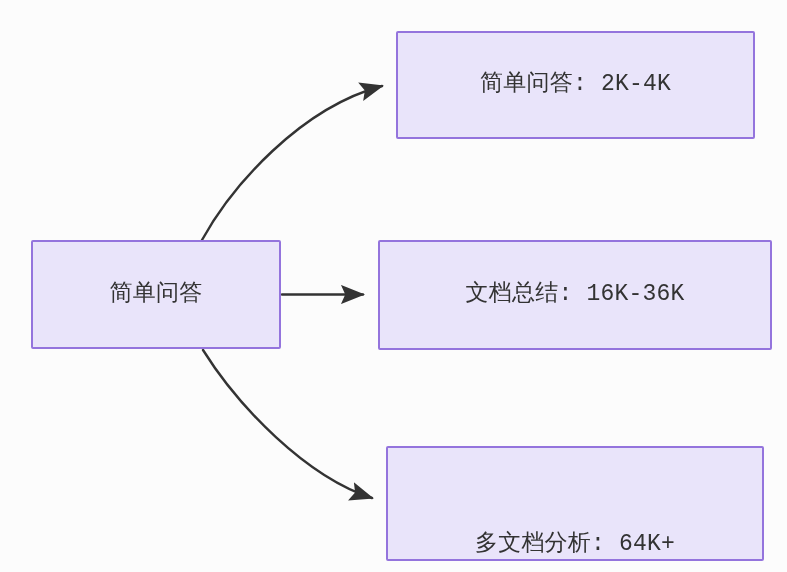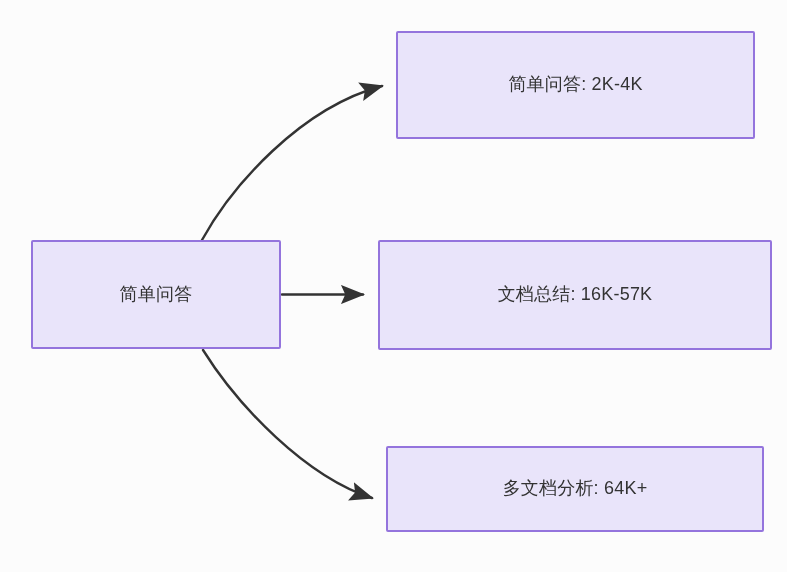--- a/index.html
+++ b/index.html
@@ -35,25 +35,26 @@
     box-sizing: border-box;
     background: #e9e4fa;
     border: 2px solid #9474dd;
     border-radius: 2px;
     display: flex;
     align-items: center;
     justify-content: center;
   }
   .node-label {
     color: #333333;
-    font-size: 18px;
+    font-size: 23px;
     line-height: 1.2;
     letter-spacing: 0.2px;
     white-space: nowrap;
     font-weight: 400;
+    font-family: Liberation Mono, monospace;
   }
   #node-root {
     left: 31px;
     top: 240px;
     width: 250px;
     height: 109px;
   }
   #node-simple-qa {
     left: 396px;
     top: 31px;
@@ -63,21 +64,22 @@
   #node-doc-summary {
     left: 378px;
     top: 240px;
     width: 394px;
     height: 110px;
   }
   #node-multi-doc {
     left: 386px;
     top: 446px;
     width: 378px;
-    height: 86px;
+    height: 115px;
+    align-items: flex-end;
   }
 </style>
 </head>
 <body>
 
 <div id="diagram-canvas">
 
   <svg class="edge-layer" width="787" height="572" viewBox="0 0 787 572" xmlns="http://www.w3.org/2000/svg">
     <defs>
       <marker id="arrowhead" markerWidth="10" markerHeight="8" refX="9.2" refY="4" orient="auto" markerUnits="strokeWidth">
@@ -94,20 +96,20 @@
 
   <div class="node" id="node-root">
     <span class="node-label">简单问答</span>
   </div>
 
   <div class="node" id="node-simple-qa">
     <span class="node-label">简单问答: 2K-4K</span>
   </div>
 
   <div class="node" id="node-doc-summary">
-    <span class="node-label">文档总结: 16K-57K</span>
+    <span class="node-label">文档总结: 16K-36K</span>
   </div>
 
   <div class="node" id="node-multi-doc">
     <span class="node-label">多文档分析: 64K+</span>
   </div>
 
 </div>
 
 </body></html>

